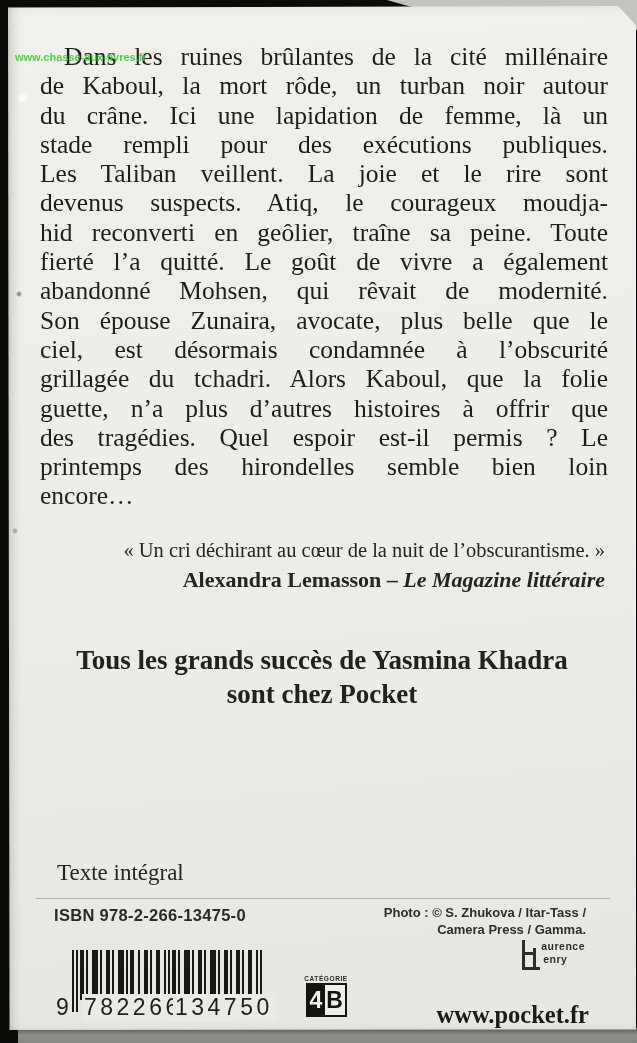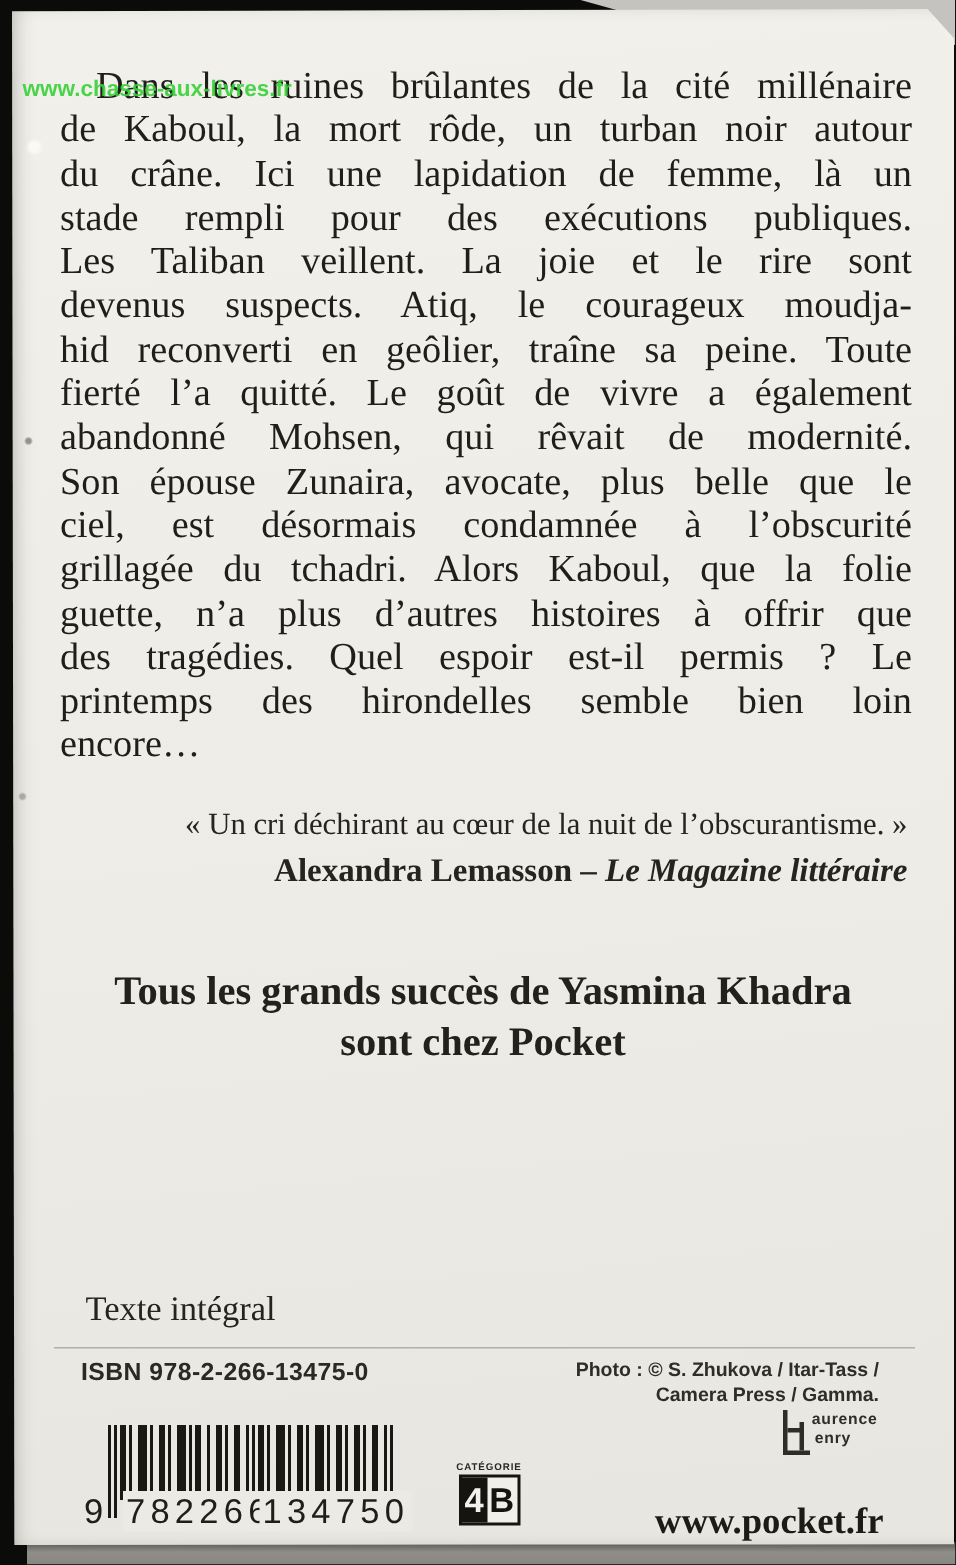--- a/index.html
+++ b/index.html
@@ -33,21 +33,21 @@
     content:""; position:absolute; inset:0; pointer-events:none;
     background-image:
       radial-gradient(circle at 11px 288px, rgba(40,40,34,.45) 0 1.5px, transparent 3px),
       radial-gradient(circle at 7px 525px, rgba(40,40,34,.3) 0 1.5px, transparent 3px),
       radial-gradient(circle at 15px 92px, rgba(250,250,247,.95) 0 3px, transparent 6px);
   }
 
   .watermark {
     position:absolute; left:7px; top:45px;
     font-family:"Liberation Sans", sans-serif;
-    font-size:15px; font-weight:bold; color:#38d138; opacity:.9;
+    font-size:11px; font-weight:bold; color:#38d138; opacity:.9;
     white-space:nowrap; z-index:3;
   }
 
   .blurb { position:absolute; left:32px; right:28px; top:36px; font-size:25.5px; line-height:29.3px; color:#201e1a; }
   .bline { text-align:justify; text-align-last:justify; }
   .bline.first { text-indent:24px; }
   .bline.last { text-align-last:left; }
 
   .quote { position:absolute; left:38px; right:31px; top:530px; text-align:right; color:#26241f; }
   .quote-text { font-size:20.5px; line-height:28px; white-space:nowrap; }

